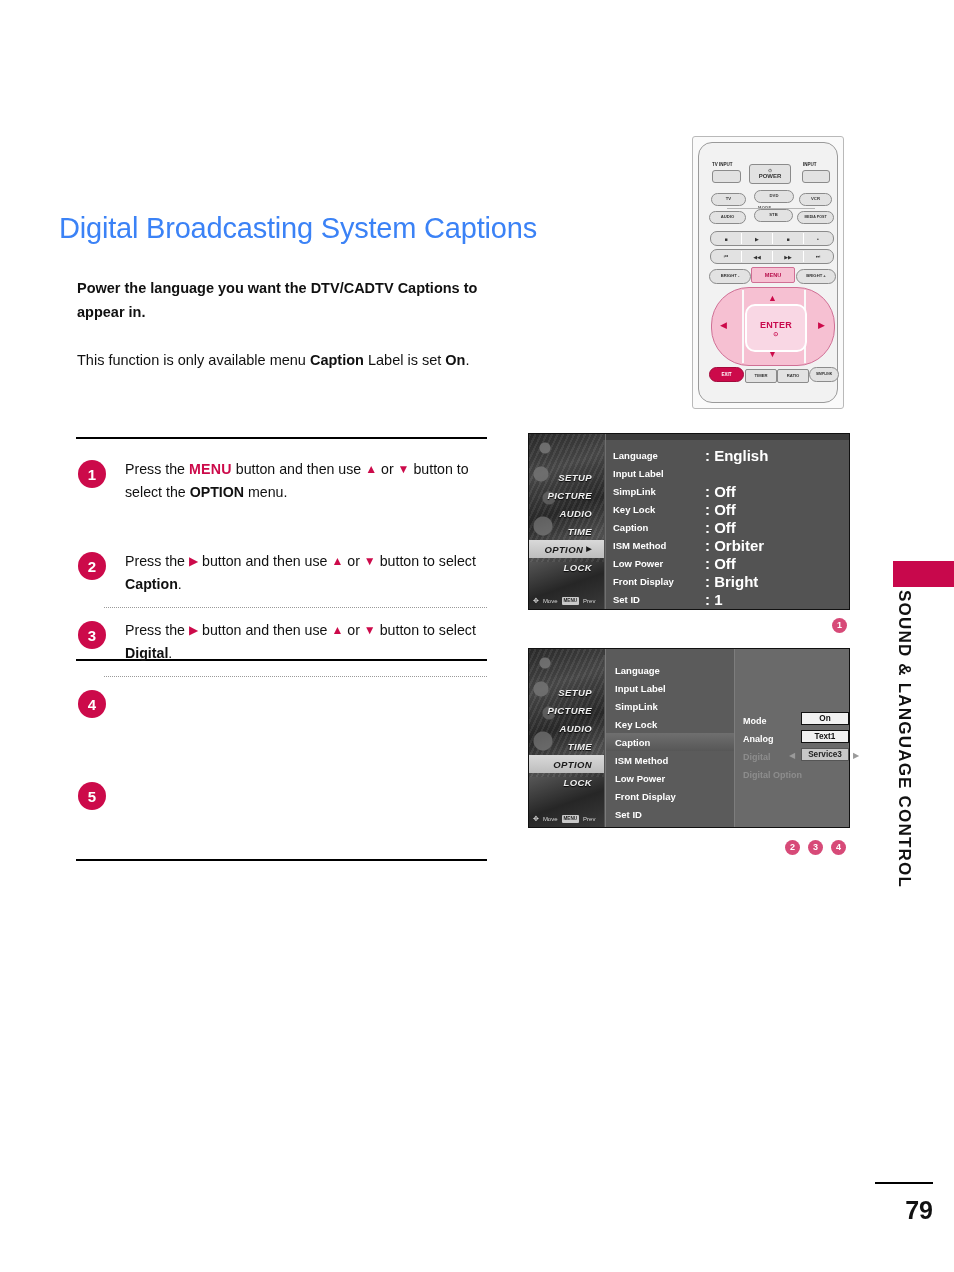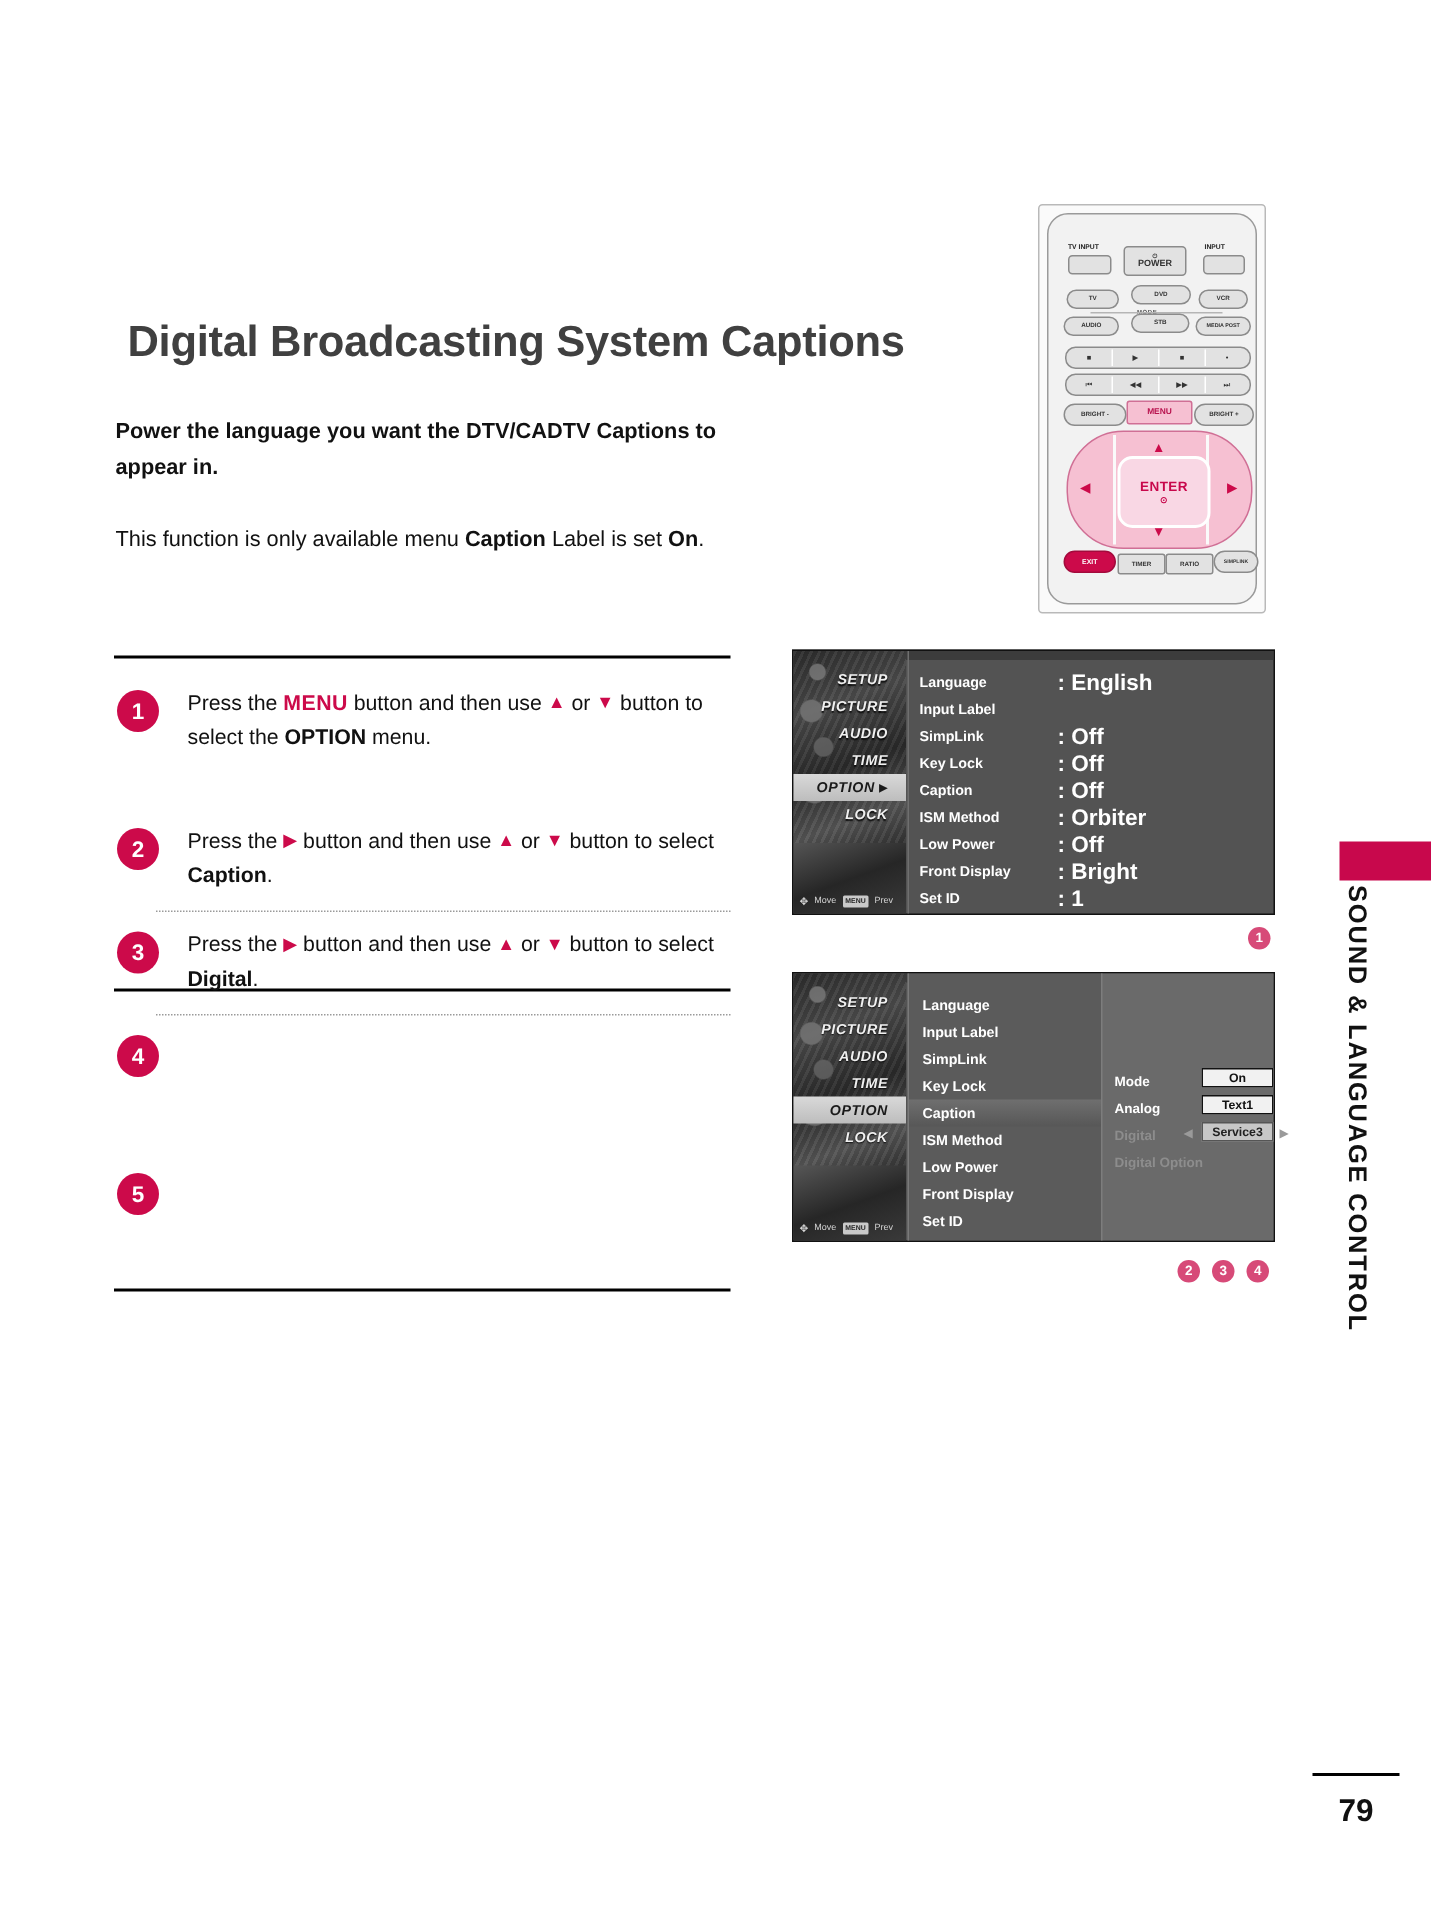--- a/index.html
+++ b/index.html
@@ -8,23 +8,23 @@
     background:#ffffff;
     font-family:"Liberation Sans", sans-serif;
     position:relative;
     overflow:hidden;
     -webkit-font-smoothing:antialiased;
   }
   .page{position:absolute;left:0;top:0;width:954px;height:1272px;}
 
   
   #page-title{
-    position:absolute;left:85px;top:212px;width:560px;
-    color:#404040;
-    font-size:29px;font-weight:700;letter-spacing:-0.2px;
+    position:absolute;left:59px;top:212px;width:560px;
+    color:#3b82f6;
+    font-size:29px;font-weight:400;letter-spacing:-0.2px;
     white-space:nowrap;
   }
 
   
   .intro{
     position:absolute;left:77px;width:420px;
     font-size:14.5px;line-height:24px;color:#111;
   }
   #intro-1{top:276px;font-weight:bold;}
   #intro-2{top:348px;font-weight:normal;}
@@ -154,20 +154,21 @@
       radial-gradient(circle at 14px 92px, #8f8f8f 0 9px, transparent 10px),
       repeating-linear-gradient(115deg,rgba(255,255,255,.10) 0 2px,rgba(0,0,0,.12) 2px 5px);
   }
   .mi{
     position:absolute;left:0;width:75px;height:18px;
     display:flex;align-items:center;justify-content:flex-end;
     padding-right:12px;box-sizing:border-box;
     font-size:9.5px;font-weight:bold;font-style:italic;color:#f0f0f0;
     letter-spacing:.4px;
     text-shadow:0 1px 1px rgba(0,0,0,.9);
+    margin-top:24px;
   }
   .mi.sel{
     background:linear-gradient(180deg,#d9d9d9,#bdbdbd);
     color:#1a1a1a;text-shadow:none;
   }
   .mi .car{font-style:normal;font-size:7px;margin-left:3px;}
   .osd-footer{
     position:absolute;left:0;bottom:2px;width:75px;height:12px;
     display:flex;align-items:center;gap:4px;padding-left:4px;
     box-sizing:border-box;font-size:6px;color:#d5d5d5;
@@ -235,21 +236,21 @@
   #side-label span{
     writing-mode:vertical-rl;
     font-size:17px;font-weight:bold;letter-spacing:1.2px;color:#111;
     white-space:nowrap;
   }
 
   
   #foot-rule{position:absolute;left:875px;top:1182px;width:58px;height:1.6px;background:#000;}
   #page-num{
     position:absolute;left:875px;top:1196px;width:58px;
-    text-align:center;font-size:21px;font-weight:bold;color:#111;
+    text-align:right;font-size:25px;font-weight:bold;color:#111;
   }
 </style>
 </head>
 <body>
 
 <div class="page">
 
   <div id="page-title">Digital Broadcasting System Captions</div>
 
   <div class="intro" id="intro-1">Power the language you want the DTV/CADTV Captions to appear in.</div>

